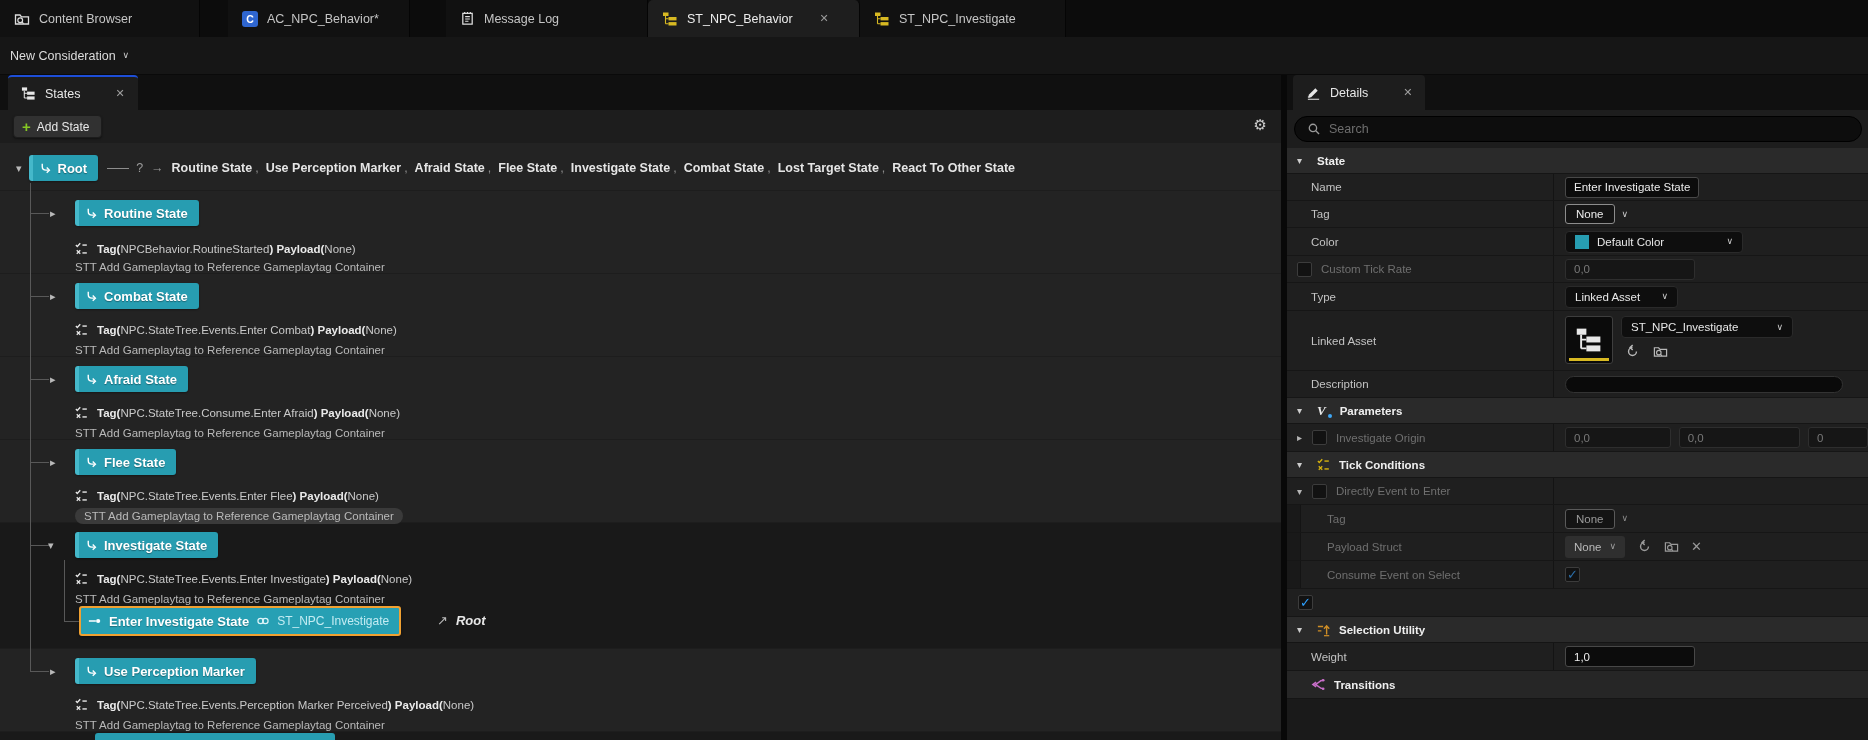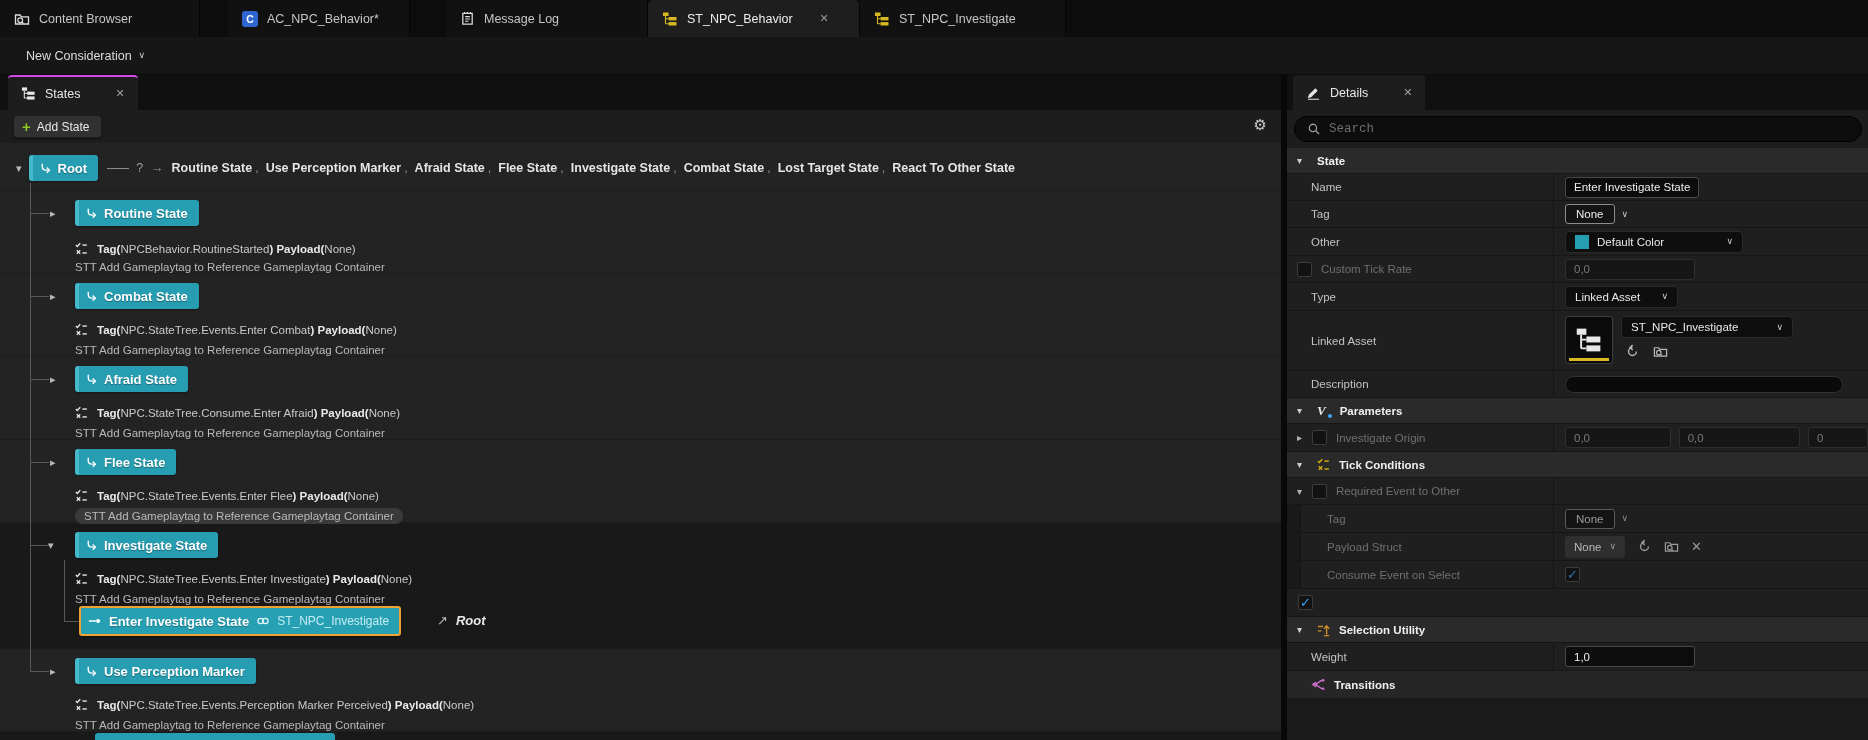--- a/index.html
+++ b/index.html
@@ -13,34 +13,34 @@
   #tabbar { position:absolute; left:0; top:0; width:1868px; height:37px; background:#0c0c0c; }
   .ttab { position:absolute; top:0; height:37px; display:flex; align-items:center; gap:9px;
           padding:0 14px; background:#111111; border-right:1px solid #050505; color:#c6c6c6;
           font-size:12.5px; cursor:pointer; }
   .ttab.active { background:#1e1e1e; border-radius:5px 5px 0 0; color:#ededed; }
   .ttab .close { margin-left:18px; color:#9a9a9a; font-size:11px; }
 
   
   #menubar { position:absolute; left:0; top:37px; width:1868px; height:38px; background:#161616;
              border-bottom:1px solid #0a0a0a; display:flex; align-items:center; }
-  #new-consideration { display:flex; align-items:center; gap:7px; padding:0 26px; color:#dcdcdc;
+  #new-consideration { display:flex; align-items:center; gap:7px; padding:0 10px; color:#dcdcdc;
              font-size:12.5px; height:100%; cursor:pointer; }
   .chev { font-size:9px; color:#cfcfcf; line-height:1; }
 
   
   #left-panel  { position:absolute; left:0; top:75px; width:1281px; height:665px; background:#1b1b1b; }
   #splitter    { position:absolute; left:1281px; top:75px; width:6px; height:665px; background:#080808; }
   #right-panel { position:absolute; left:1287px; top:75px; width:581px; height:665px; background:#161616; }
 
   .ptabrow { position:absolute; left:0; top:0; right:0; height:35px; background:#101010; }
   .ptab { position:absolute; left:8px; top:0; height:35px; display:flex; align-items:center; gap:9px;
           padding:0 13px; background:#1d1d1d; border-radius:4px 4px 0 0; color:#e8e8e8;
           font-size:12.5px; cursor:pointer; }
-  .ptab.focused { border-top:2px solid #d946ef; }
+  .ptab.focused { border-top:2px solid #1d4ed8; }
   .ptab .close { margin-left:26px; color:#9f9f9f; font-size:11px; }
 
   
   #ltoolbar { position:absolute; left:0; top:35px; right:0; height:32px; background:#1d1d1d; }
   #add-state-btn { position:absolute; left:13px; top:5px; height:23px; display:flex; align-items:center;
           gap:6px; padding:0 12px 0 8px; background:#313131; border:1px solid #1c1c1c; border-radius:4px;
           color:#e8e8e8; font-size:12px; cursor:pointer; box-shadow:0 1px 2px rgba(0,0,0,.4); }
   #add-state-btn .plus { color:#86c724; font-size:15px; font-weight:bold; line-height:1; }
   #tree-gear { position:absolute; right:14px; top:8px; color:#cccccc; font-size:15px;
           font-family:"DejaVu Sans",sans-serif; cursor:pointer; line-height:1; }
@@ -73,21 +73,21 @@
   .goto { position:absolute; display:flex; align-items:center; gap:8px; color:#b9b9b9; font-size:13px; }
   .goto i { color:#e8e8e8; font-weight:600; }
   .sliver { position:absolute; height:7px; background:#279db1; border-radius:3px 3px 0 0; }
 
   
   #details-search-row { position:absolute; left:0; top:35px; right:0; height:38px; background:#1d1d1d; }
   #details-search { position:absolute; left:7px; top:6px; right:6px; height:26px; background:#0d0d0d;
             border:1px solid #000; border-radius:13px; display:flex; align-items:center; gap:8px;
             padding:0 12px; }
   #details-search input { background:transparent; border:none; outline:none; color:#0f766e;
-            font-size:12.5px; width:100%; font-family:Liberation Mono, monospace; }
+            font-size:12.5px; width:100%; font-family:Liberation Sans, sans-serif; }
   #details-search input::placeholder { color:#6e6e6e; }
   #drows { position:absolute; left:0; top:73px; right:0; bottom:0; display:flex; flex-direction:column;
             background:#1a1a1a; }
   .dhdr { display:flex; align-items:center; gap:8px; background:#2a2a2a; border-bottom:1px solid #151515;
             padding-left:10px; color:#efefef; font-weight:bold; font-size:11.5px; flex:none; }
   .dhdr .tri2 { color:#cdcdcd; font-size:10px; width:12px; }
   .drow { display:flex; border-bottom:1px solid #161616; background:#1f1f1f; flex:none; position:relative; }
   .dlabel { width:267px; flex:none; border-right:1px solid #141414; display:flex; align-items:center;
             color:#c3c3c3; font-size:11.5px; padding-left:24px; position:relative; }
   .dlabel.dim, .dim { color:#6f6f6f; }
@@ -442,21 +442,21 @@
 
       <div class="drow" style="height:27px">
         <div class="dlabel">Tag</div>
         <div class="dval">
           <span class="nonebtn">None</span>
           <span class="chev" style="margin-left:7px">∨</span>
         </div>
       </div>
 
       <div class="drow" style="height:28px">
-        <div class="dlabel">Other</div>
+        <div class="dlabel">Color</div>
         <div class="dval">
           <span class="drop" style="width:178px">
             <span style="display:inline-flex;align-items:center;gap:8px">
               <span style="width:14px;height:14px;background:#279db1;flex:none"></span>
               <span>Default Color</span>
             </span>
             <span class="chev">∨</span>
           </span>
         </div>
       </div>
@@ -538,21 +538,21 @@
         <svg class="ic" width="14" height="14" style="color:#d7b30f">
             <use href="#i-cond"></use>
           </svg>
         <span>Tick Conditions</span>
       </div>
 
       <div class="drow" style="height:27px">
         <div class="dlabel dim" style="padding-left:0;gap:9px">
           <span class="tri3">▾</span>
           <span class="cb"></span>
-          <span>Required Event to Other</span>
+          <span>Directly Event to Enter</span>
         </div>
         <div class="dval"></div>
       </div>
 
       <div class="drow indent" style="height:28px">
         <div class="dlabel dim" style="padding-left:40px">Tag</div>
         <div class="dval">
           <span class="nonebtn dim3">None</span>
           <span class="chev" style="margin-left:7px;color:#8f8f8f">∨</span>
         </div>

